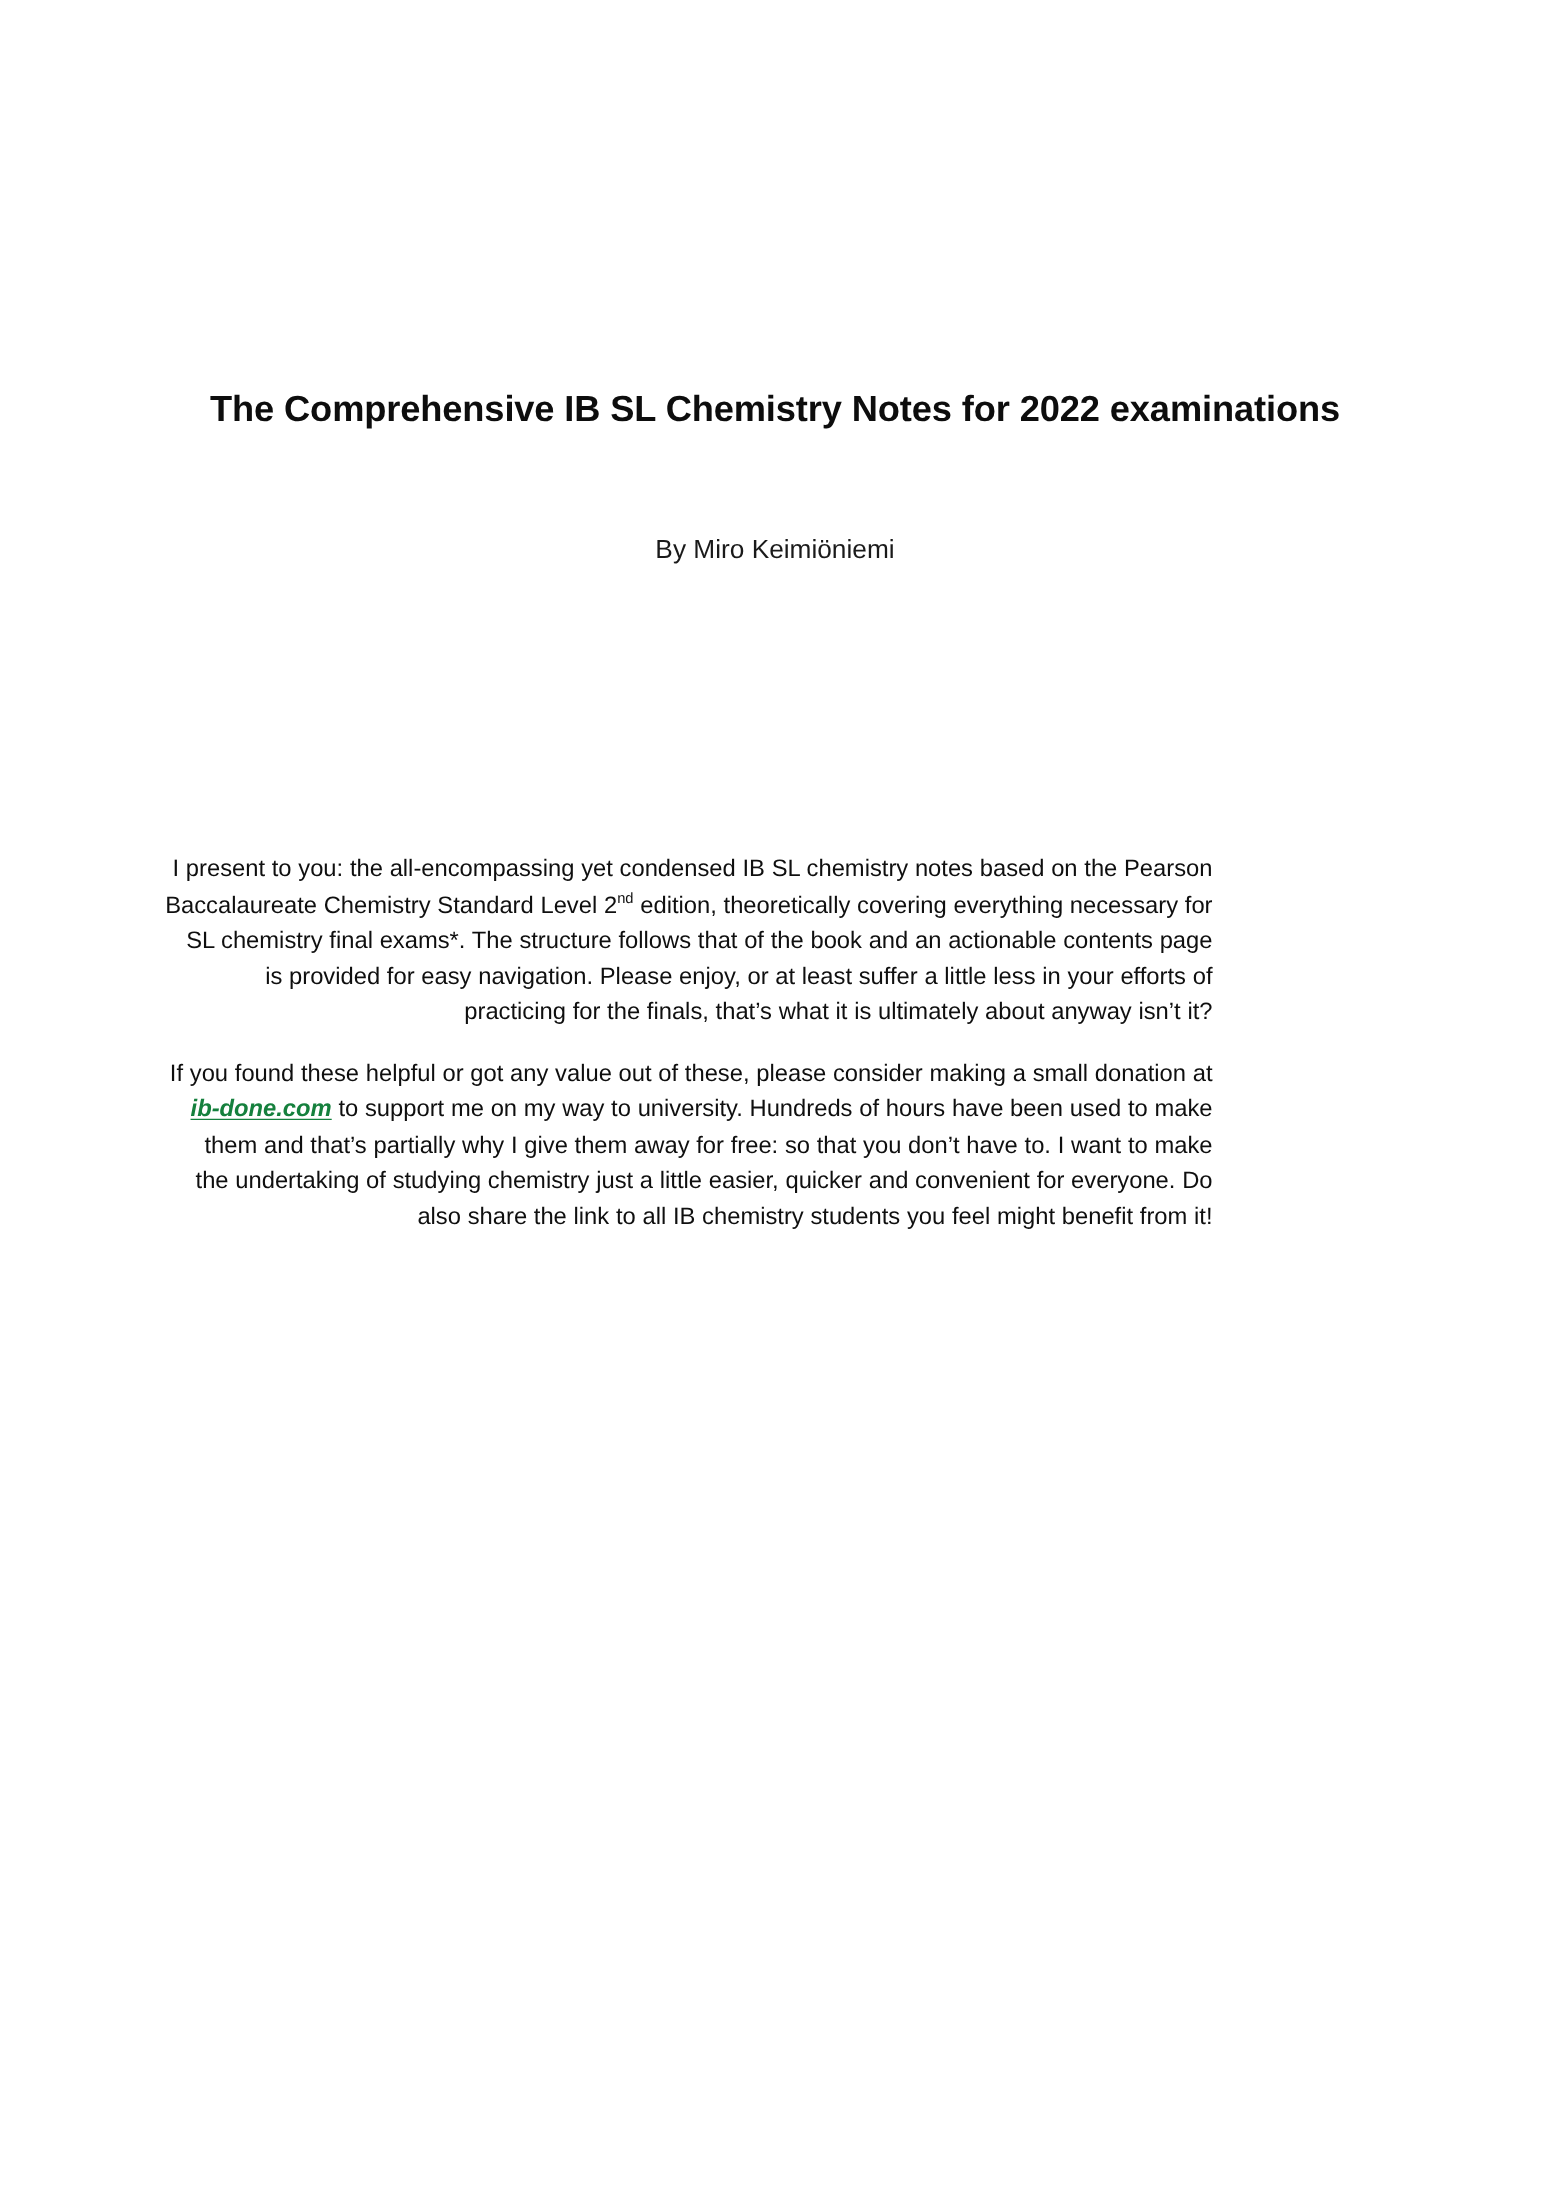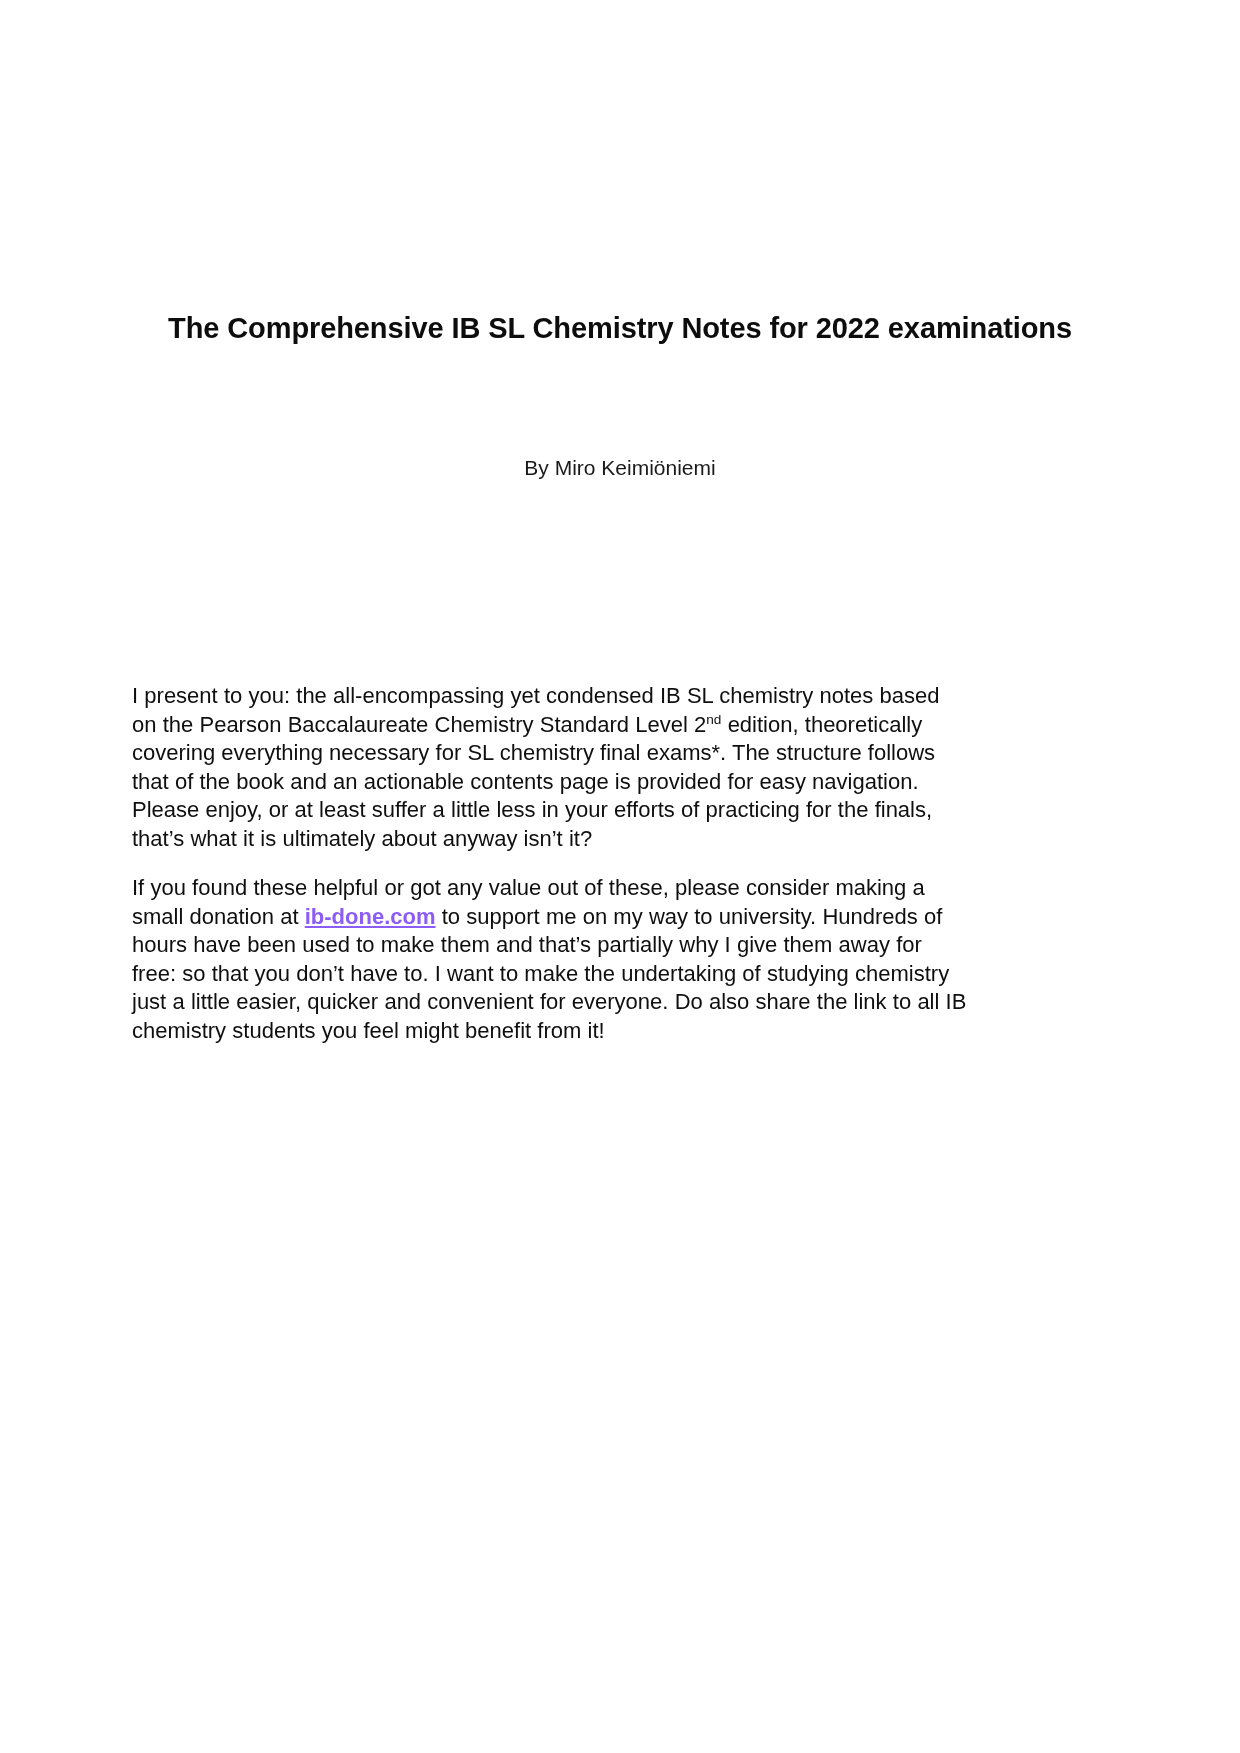--- a/index.html
+++ b/index.html
@@ -38,50 +38,50 @@
   }
   .author-line {
     position: absolute;
     left: 168px;
     top: 425px;
     width: 904px;
     text-align: center;
     font-size: 21px;
     line-height: 1.4;
     color: #1a1a1a;
-    margin-top: 28px;
   }
   
   .body-block {
     position: absolute;
     left: 132px;
     top: 682px;
     width: 838px;
   }
   .body-para {
-    font-size: 22px;
+    font-size: 19px;
     line-height: 28.5px;
     color: #0f0f0f;
     margin: 0 0 21px 0;
-    text-align: left;
+    text-align: right;
     word-spacing: 0.1px;
   }
   .body-para:last-child {
     margin-bottom: 0;
   }
   sup.ord {
     font-size: 0.62em;
     vertical-align: super;
     line-height: 0;
   }
   a.inline-link {
-    color: #8b5cf6;
+    color: #15803d;
     font-weight: bold;
     text-decoration: underline;
     text-underline-offset: 2px;
+    font-style: italic;
   }
   
   .footnote {
     position: absolute;
     left: 132px;
     top: 1584px;
     width: 840px;
     font-size: 16.5px;
     line-height: 24px;
     color: #0f0f0f;

